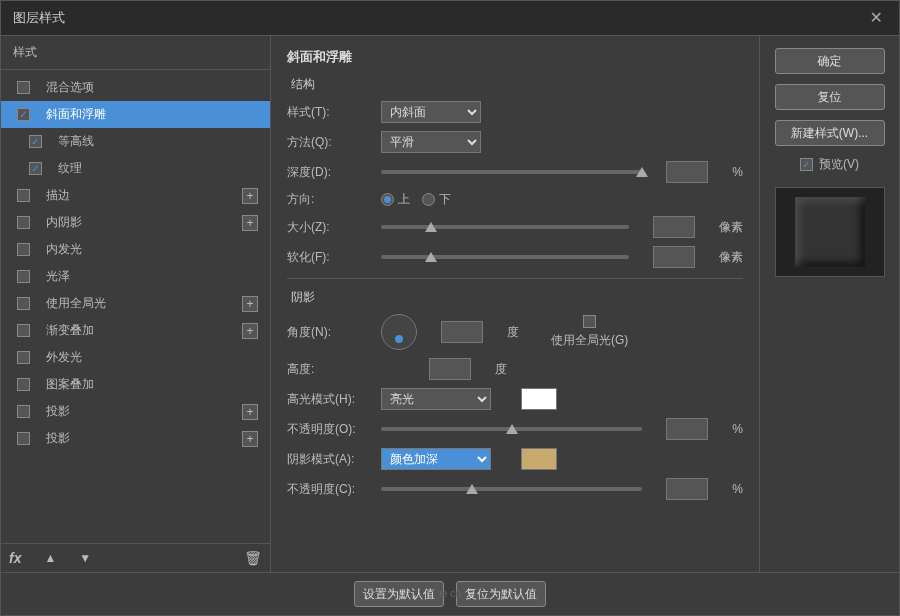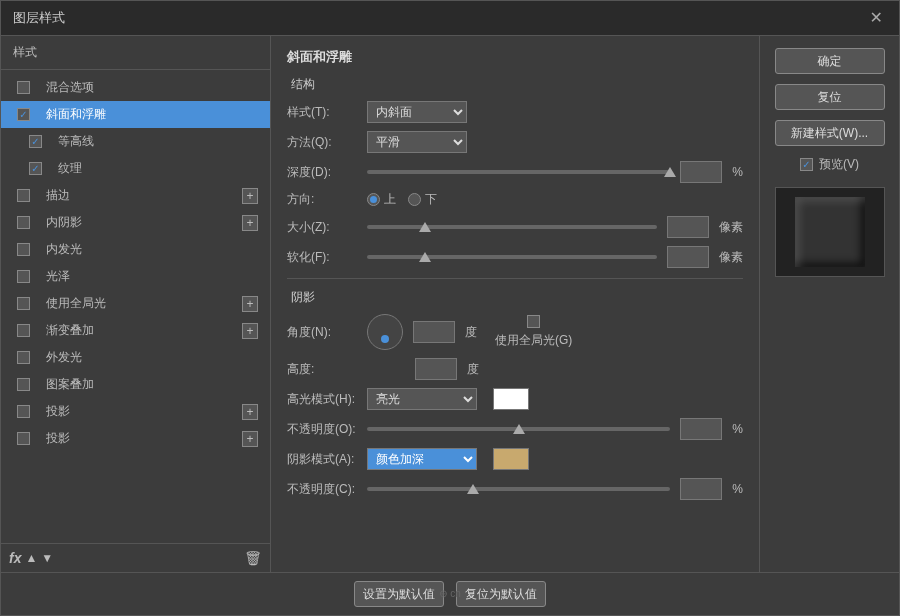--- a/index.html
+++ b/index.html
@@ -102,21 +102,21 @@
       color: #bbb;
       margin-left: auto;
       cursor: pointer;
       flex-shrink: 0;
     }
     .left-bottom {
       border-top: 1px solid #555;
       padding: 6px 8px;
       display: flex;
       align-items: center;
-      gap: 4px;
+      gap: 23px;
       background: #3c3c3c;
     }
     .fx-btn {
       font-style: italic;
       font-weight: bold;
       color: #bbb;
       font-size: 14px;
       cursor: pointer;
     }
     .arrow-btn {
@@ -146,21 +146,21 @@
     .sub-section-title {
       color: #ccc;
       font-size: 12px;
       margin-bottom: 8px;
       margin-left: 4px;
     }
     .form-row {
       display: flex;
       align-items: center;
       margin-bottom: 8px;
-      gap: 10px;
+      gap: 24px;
     }
     .form-label {
       color: #bbb;
       min-width: 70px;
       font-size: 12px;
       flex-shrink: 0;
     }
     select.form-select {
       background: #555;
       color: #ddd;

